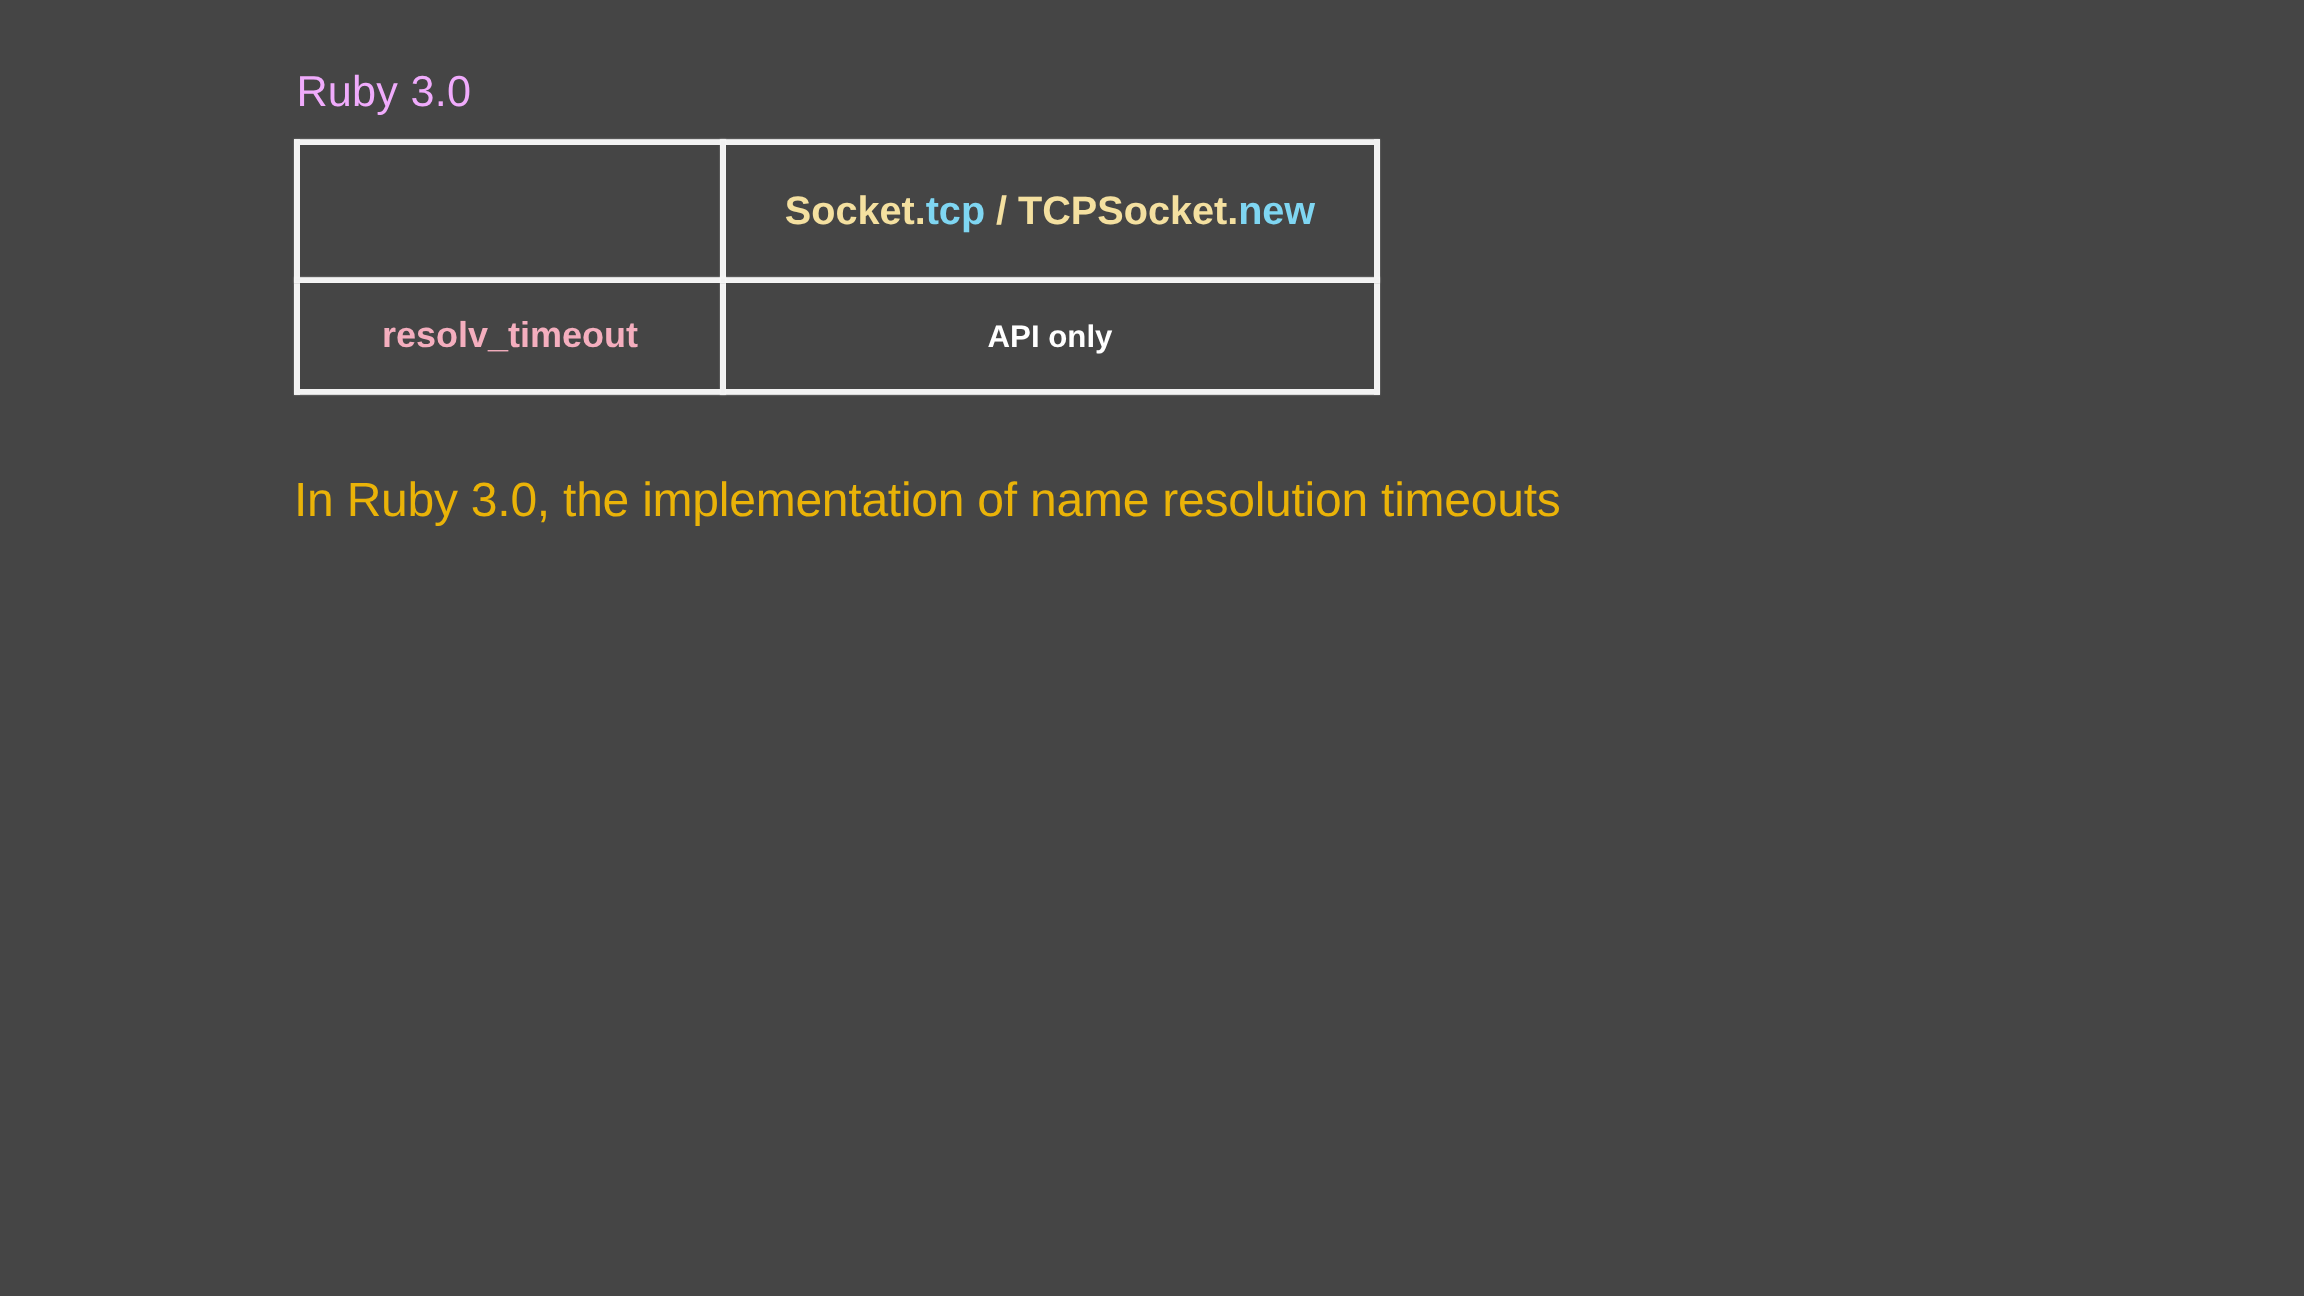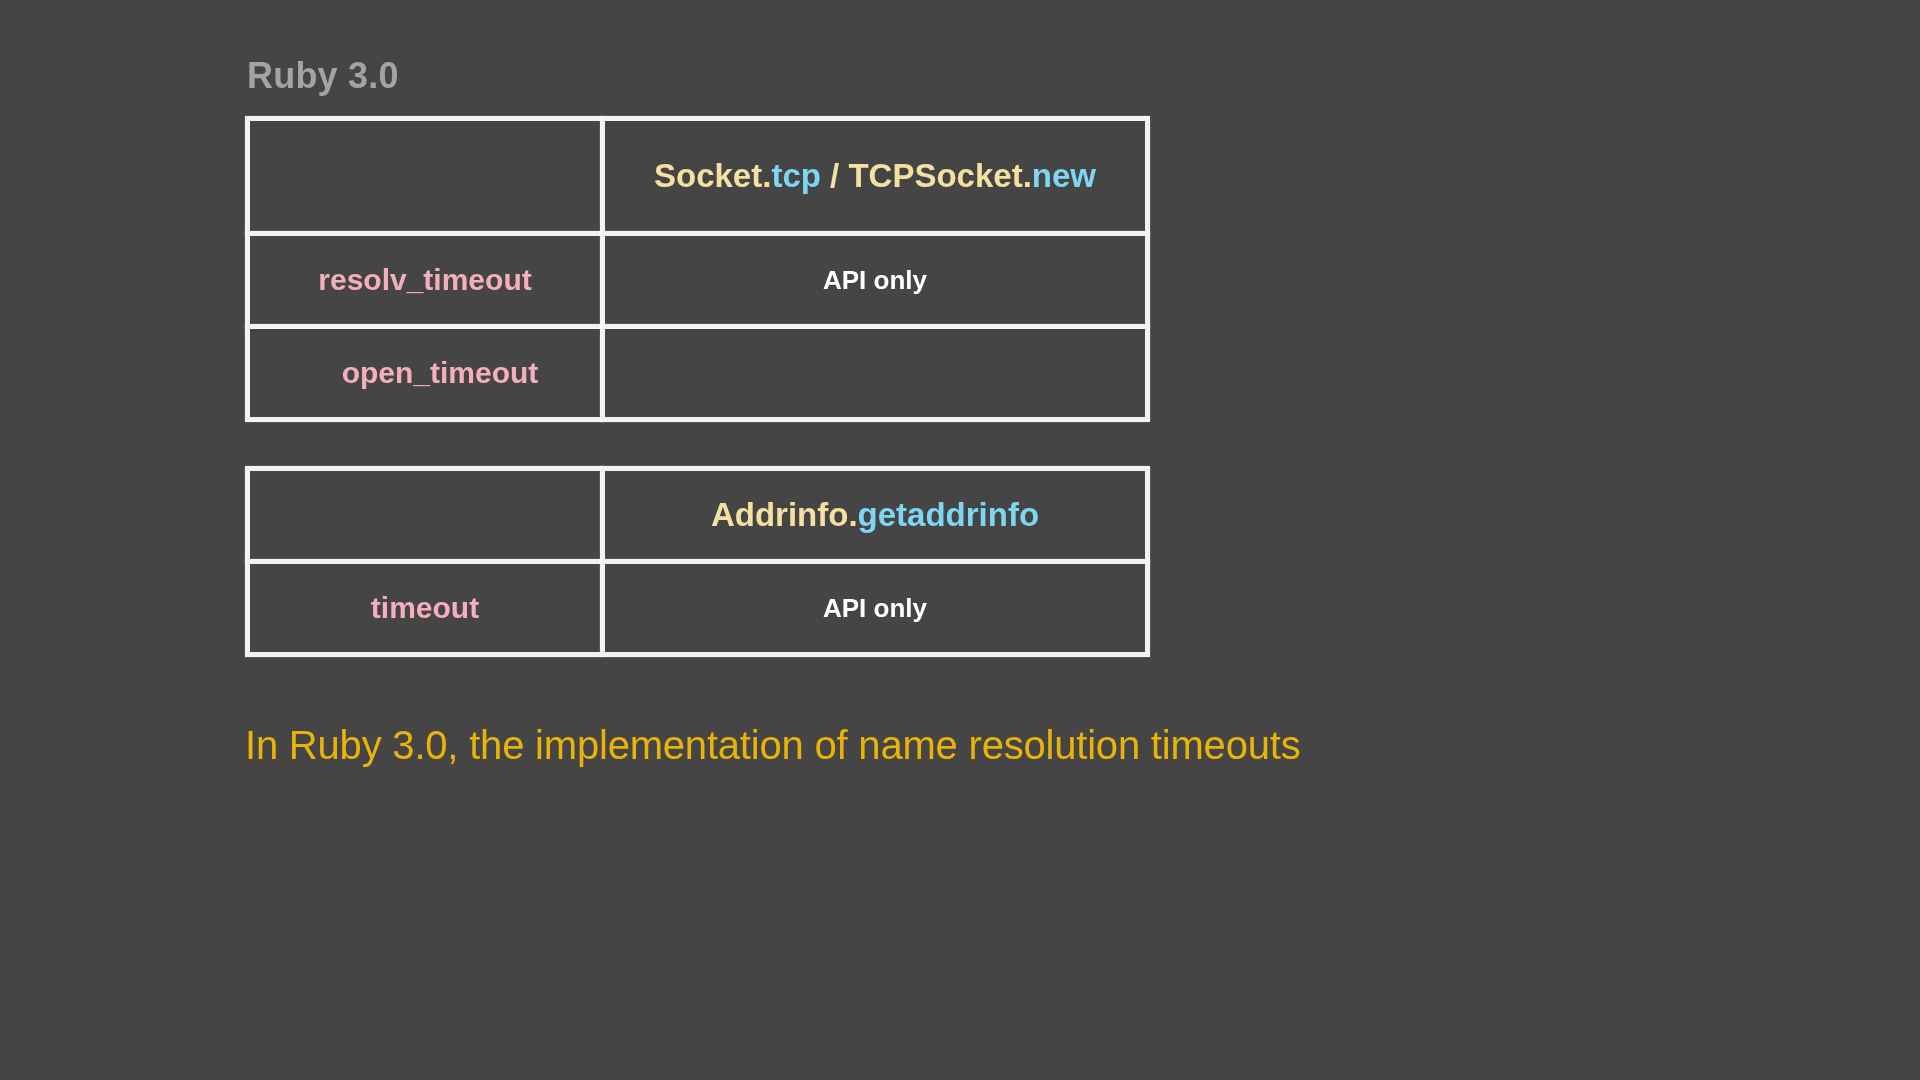--- a/index.html
+++ b/index.html
@@ -24,23 +24,23 @@
 
   .content {
     position: absolute;
     left: 245px;
     top: 58px;
     width: 1420px;
   }
 
   
   .deck-title {
-    color: #a3a3a3;
+    color: #f0abfc;
     font-size: 36px;
-    font-weight: bold;
+    font-weight: normal;
     letter-spacing: 0.2px;
     line-height: 1;
     margin: 0 0 22px 2px;
     font-family: "Liberation Sans", sans-serif;
   }
 
   
   .chalk-table {
     border-collapse: collapse;
     table-layout: fixed;
@@ -149,44 +149,23 @@
               <span class="cell-head-text"><span class="tok-yellow">Socket</span><span class="tok-yellow">.</span><span class="tok-blue">tcp</span><span class="tok-yellow"> / </span><span class="tok-yellow">TCPSocket</span><span class="tok-yellow">.</span><span class="tok-blue">new</span></span>
             </td>
           </tr>
 
 
           <tr class="row-body">
             <td class="col-label cell-label">resolv_timeout</td>
             <td class="col-value cell-api">API only</td>
           </tr>
 
-          <tr class="row-body">
-            <td class="col-label cell-label indented">open_timeout</td>
-            <td class="col-value cell-api"></td>
-          </tr>
         </tbody>
       </table>
     </div>
 
-    <div class="tbl-wrap second">
-      <table class="chalk-table">
-        <tbody>
-          <tr class="row-body">
-            <td class="col-label"></td>
-            <td class="col-value">
-              <span class="cell-head-text"><span class="tok-yellow">Addrinfo</span><span class="tok-yellow">.</span><span class="tok-blue">getaddrinfo</span></span>
-            </td>
-          </tr>
-
-          <tr class="row-body">
-            <td class="col-label cell-label">timeout</td>
-            <td class="col-value cell-api">API only</td>
-          </tr>
-        </tbody>
-      </table>
-    </div>
 
     <div class="caption">
       <p>In Ruby 3.0, the implementation of name resolution timeouts</p>
     </div>
 
   </div>
 </div>
 
 </body></html>

